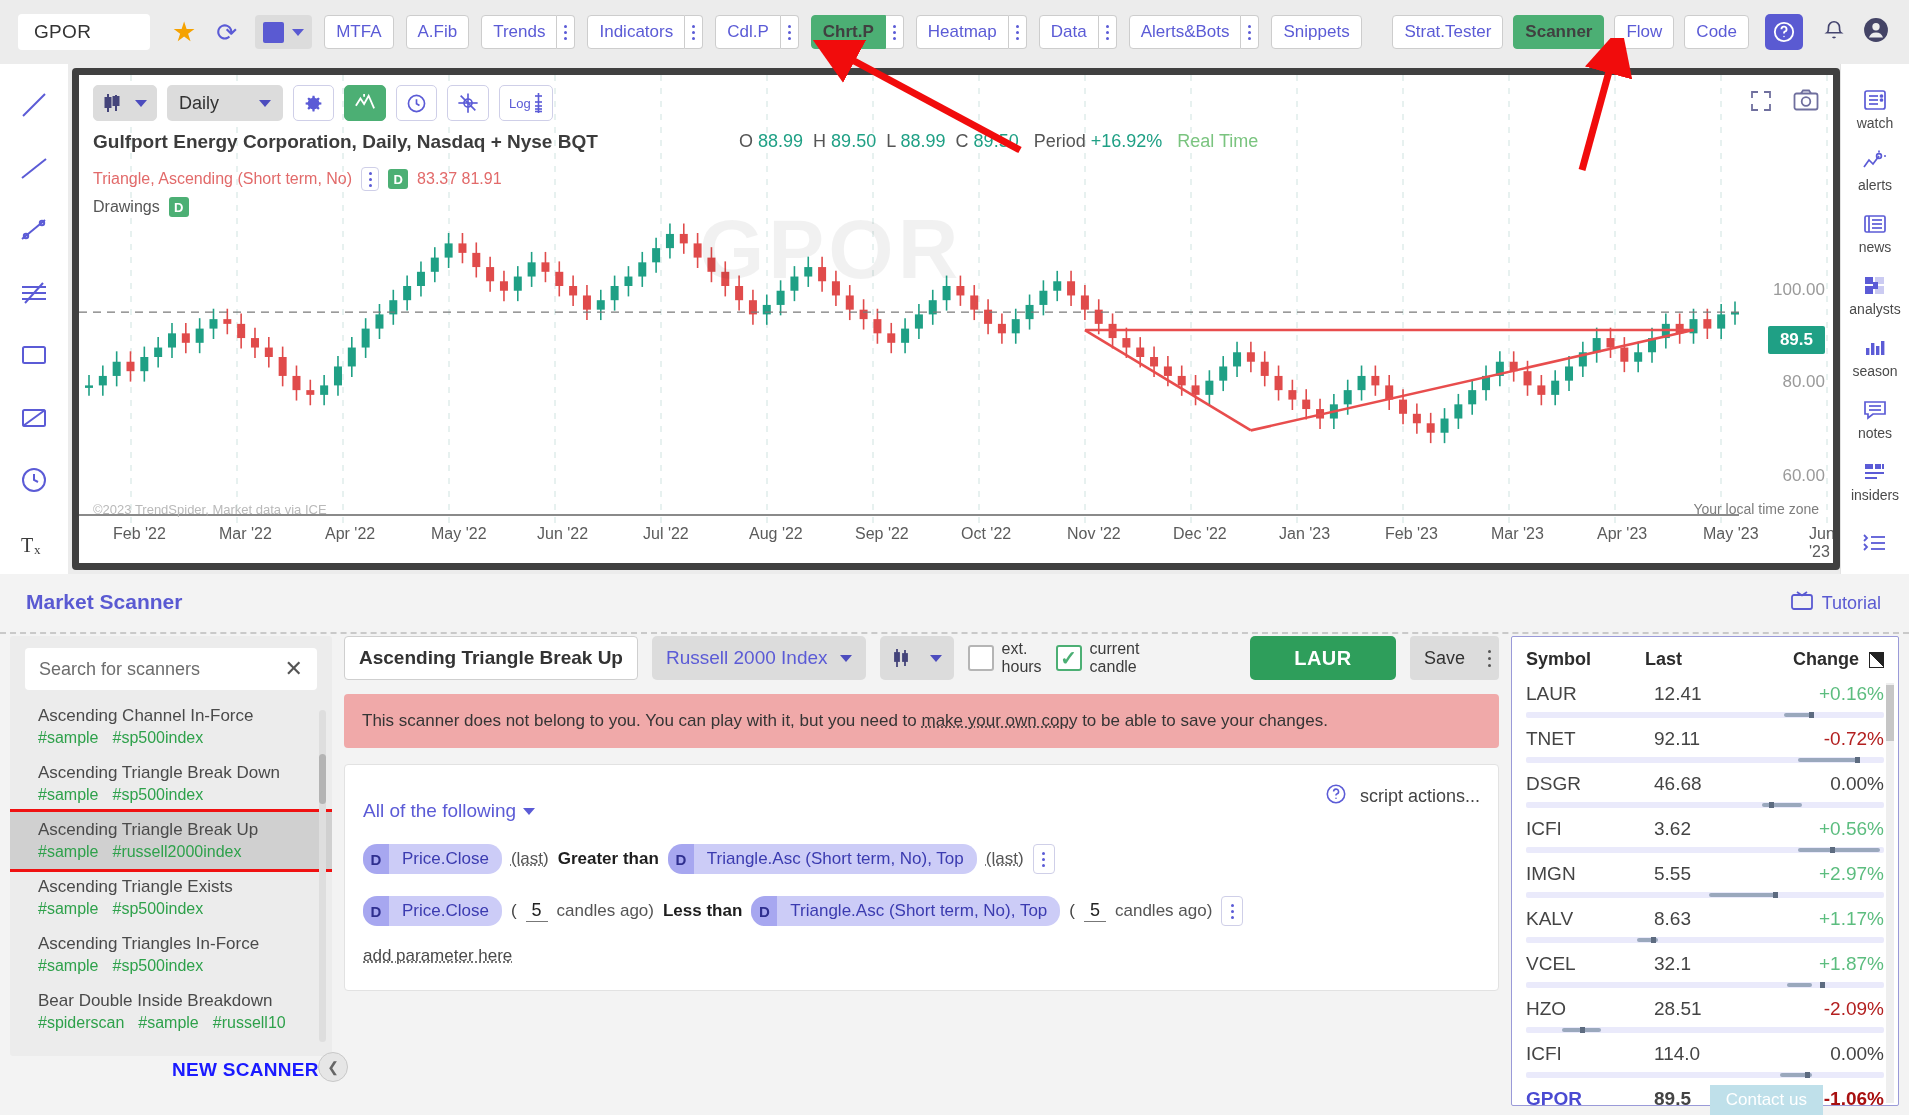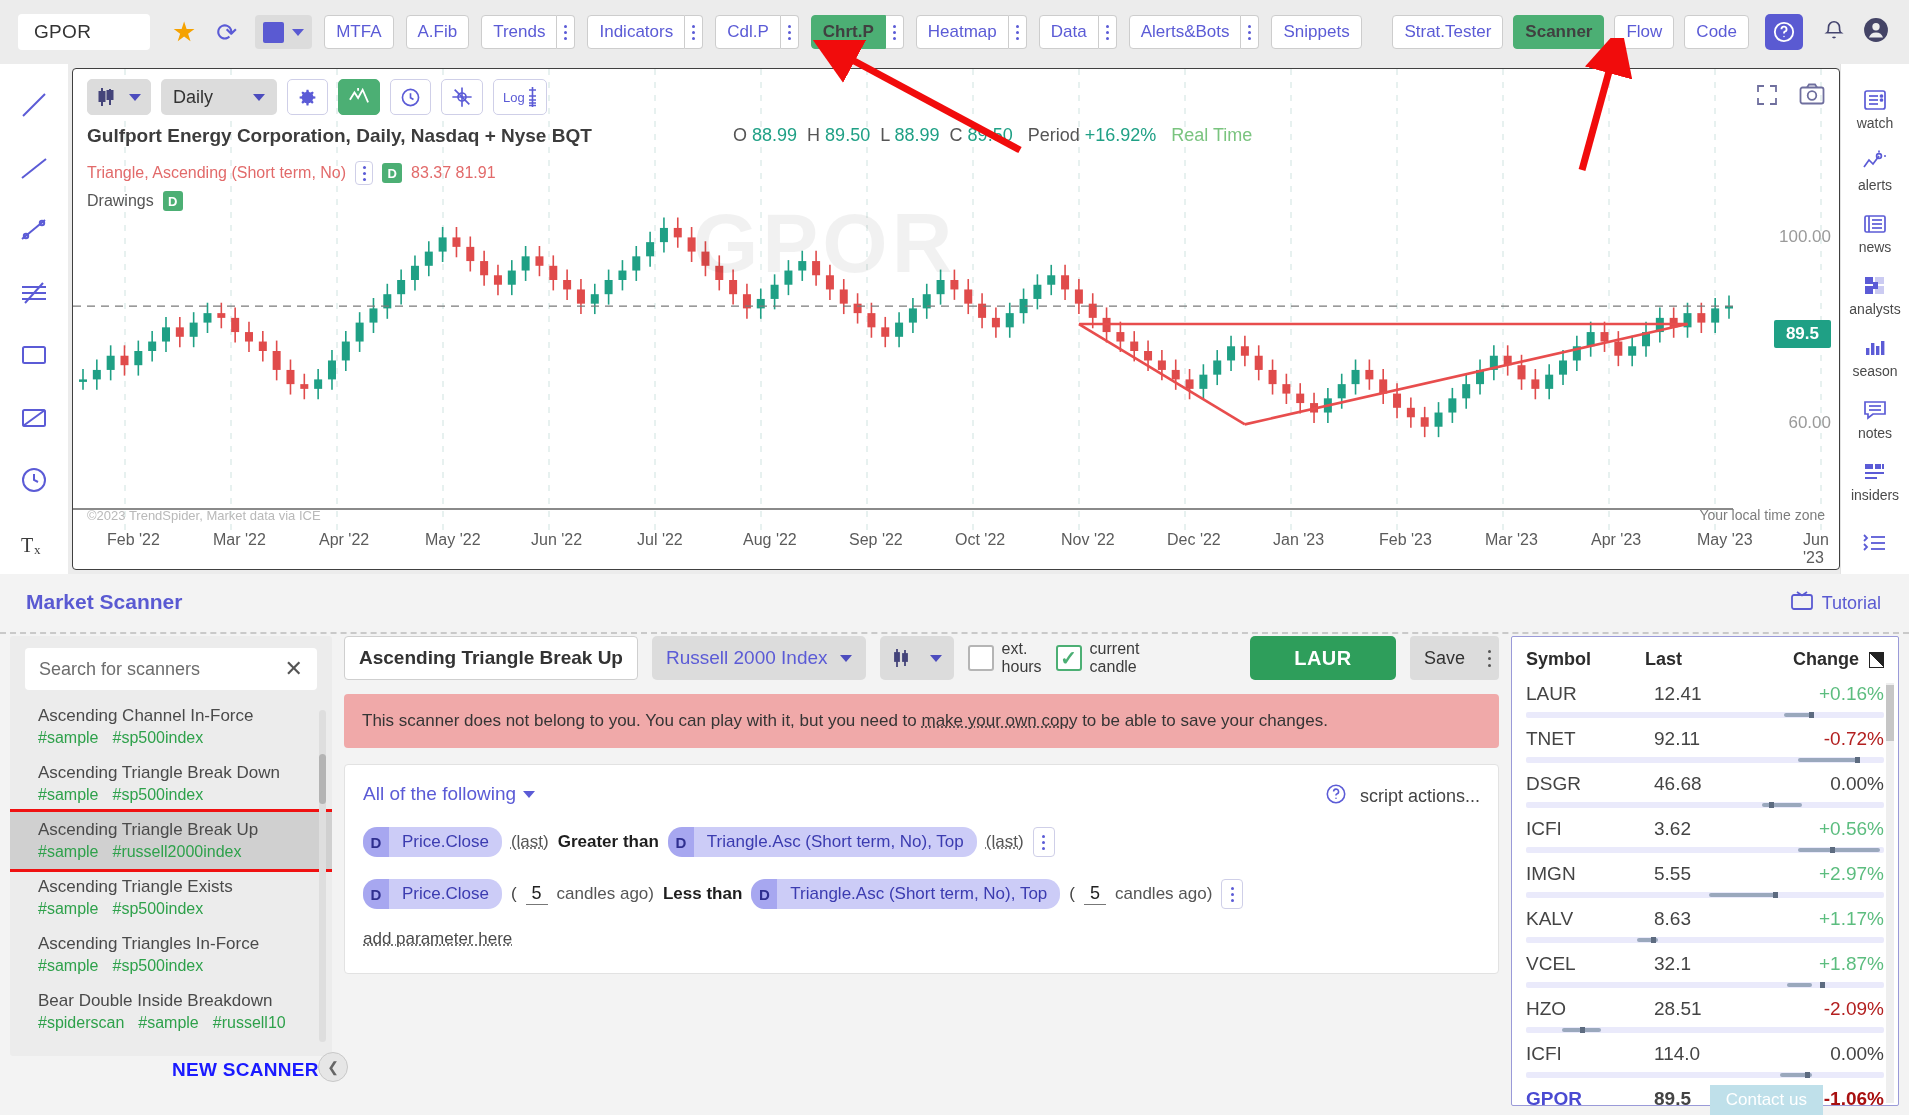--- a/index.html
+++ b/index.html
@@ -47,39 +47,39 @@
               display: flex; align-items: center; justify-content: center; margin-left: 16px; }
   .bell { margin-left: 20px; color: #4b4b7a; }
   .person { margin-left: 18px; margin-right: 20px; color: #444466; }
 
   
   #chartwrap { position: absolute; top: 64px; left: 0; width: 1909px; height: 510px; background:#ececec; }
   #toolcol { position: absolute; left: 0; top: 0; width: 68px; height: 510px;
              background: #fff; display: flex; flex-direction: column; align-items: center; padding-top: 10px; gap: 0; }
   .tool { width: 60px; height: 64px; display: flex; align-items: center; justify-content: center; }
   #chartpanel { position: absolute; left: 72px; top: 4px; width: 1768px; height: 502px;
-                background: #fff; border: 1px solid #404040; border-radius: 4px; overflow: hidden; }
+                background: #fff; border: 7px solid #404040; border-radius: 4px; overflow: hidden; }
   .chart-toolbar { position: absolute; left: 14px; top: 10px; display: flex; align-items: center; gap: 10px; }
   .cbtn { height: 36px; border: 1px solid #cfcfe8; border-radius: 5px; background: #fff;
           display: flex; align-items: center; justify-content: center; padding: 0 9px; color: #5b5bd6; font-size: 15px; }
   .cbtn.grey { background: #dcdcdc; border-color: #dcdcdc; }
   .cbtn.green { background: #4caf74; border-color: #4caf74; }
   .tf-select { height: 36px; background: #dcdcdc; border-radius: 5px; display: flex; align-items: center;
                padding: 0 12px; gap: 40px; color: #333; font-size: 18px; }
   .chart-title { position: absolute; left: 14px; top: 56px; font-size: 19px; font-weight: bold; color: #3c3c3c; white-space: nowrap; }
   .ohlc { position: absolute; top: 56px; font-size: 18px; white-space: nowrap; }
   .lbl { color: #555; } .val { color: #1fa085; } .pct { color: #1fa085; } .rt { color: #7ac47f; }
   .pattern-row { position: absolute; left: 14px; top: 92px; display: flex; align-items: center; gap: 9px;
                  font-size: 16px; color: #e26a6a; }
   .badge-d { background: #4caf74; color: #fff; font-size: 13px; font-weight: bold; border-radius: 3px;
              width: 20px; height: 20px; display: flex; align-items: center; justify-content: center; }
   .drawings-row { position: absolute; left: 14px; top: 122px; display: flex; align-items: center; gap: 9px;
                   font-size: 16px; color: #555; justify-content: flex-end; }
   .watermark { position: absolute; color: rgba(0,0,0,0.055); font-weight: bold; pointer-events: none; }
-  .axis-y { position: absolute; right: 8px; font-size: 17px; color: #9a9a9a; }
+  .axis-y { position: absolute; right: 8px; font-size: 17px; color: #9a9a9a; margin-top: 47px; }
   .price-tag { position: absolute; right: 6px; background: #1fa085; color: #fff; font-size: 17px;
                font-weight: bold; padding: 4px 12px; border-radius: 2px; }
   .axis-x { position: absolute; bottom: 8px; left: 0; width: 100%; height: 30px; }
   .xt { position: absolute; font-size: 16px; color: #5b5b5b; }
   .copyright { position: absolute; left: 14px; bottom: 46px; font-size: 13px; color: #b9b9b9; }
   .tzone { position: absolute; right: 14px; bottom: 46px; font-size: 14px; color: #7d7d7d; }
 
   
   #rightrail { position: absolute; right: 0; top: 64px; width: 69px; height: 510px; background: #fff;
                border-left: 1px solid #e3e3e3; display: flex; flex-direction: column; align-items: center; padding-top: 14px; }
@@ -126,21 +126,21 @@
               padding: 0 14px; font-size: 18px; color: #333; }
   .save-kebab { height: 44px; width: 20px; background: #dcdcdc; border-radius: 0 4px 4px 0;
                 display: flex; flex-direction: column; align-items: center; justify-content: center; gap: 4px; }
   .save-kebab i { width: 3px; height: 3px; border-radius: 50%; background: #555; }
   .warn {
     margin-top: 14px; background: #f0a9a9; border-radius: 4px; padding: 17px 18px;
     font-size: 17px; color: #353535;
   }
   .warn u { text-decoration: underline; text-decoration-style: dotted; }
   .rules-card { margin-top: 16px; background: #fff; border: 1px solid #e2e2e2; border-radius: 4px;
-                padding: 18px 18px 24px; position: relative; }
+                padding: 35px 18px 24px; position: relative; }
   .all-following { color: #5b5bd6; font-size: 19px; display: inline-flex; align-items: center; gap: 7px; }
   .script-actions { position: absolute; right: 18px; top: 18px; display: flex; align-items: center; gap: 13px;
                     font-size: 18px; color: #444; }
   .rule-row { display: flex; align-items: center; gap: 9px; margin-top: 22px; flex-wrap: nowrap; }
   .pill { display: flex; align-items: center; border-radius: 14px; overflow: hidden; height: 30px; }
   .pill .d { background: #a7a7f0; color: #2f2f8f; font-weight: bold; font-size: 15px; width: 26px;
              height: 30px; display: flex; align-items: center; justify-content: center; }
   .pill .t { background: #ccccf7; color: #3b3bb0; font-size: 17px; padding: 0 13px;
              height: 30px; display: flex; align-items: center; white-space: nowrap; }
   .op { font-size: 17px; font-weight: bold; color: #1e1e1e; }

